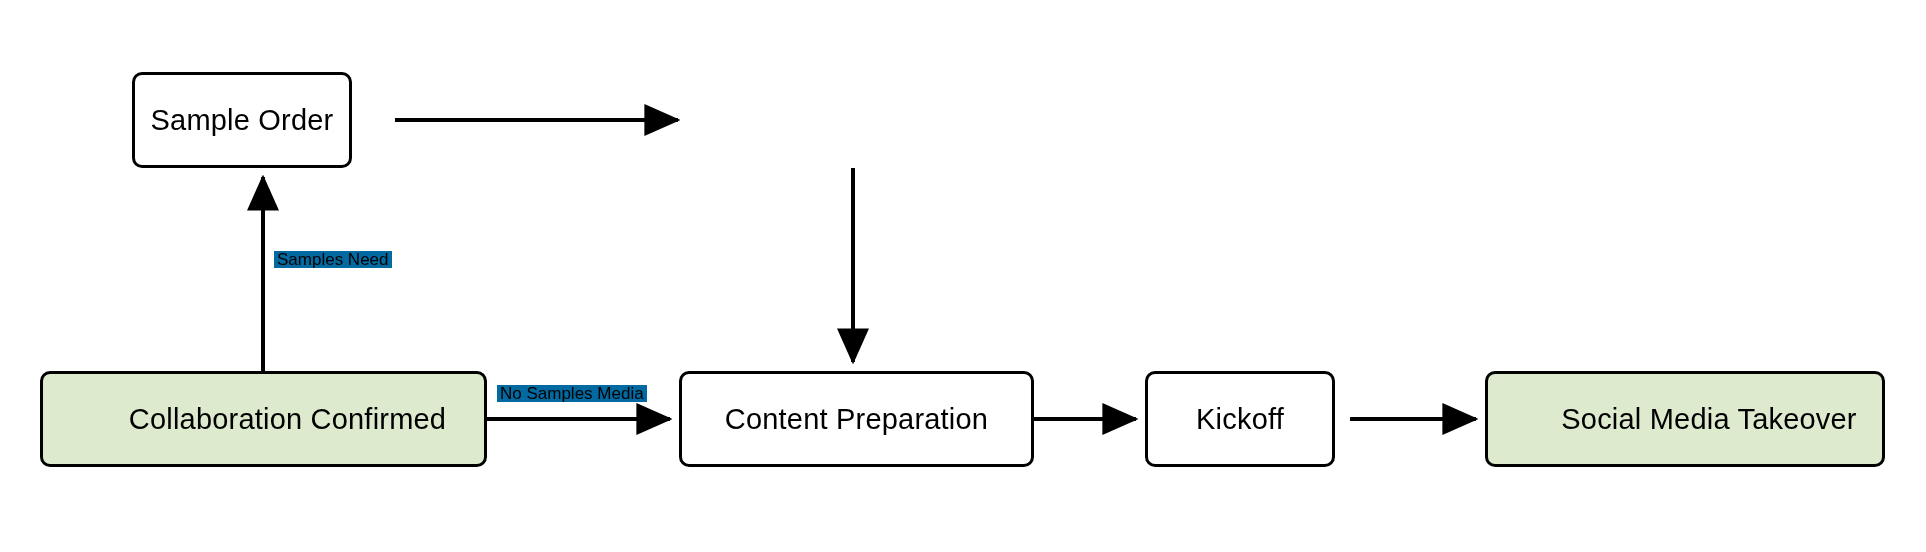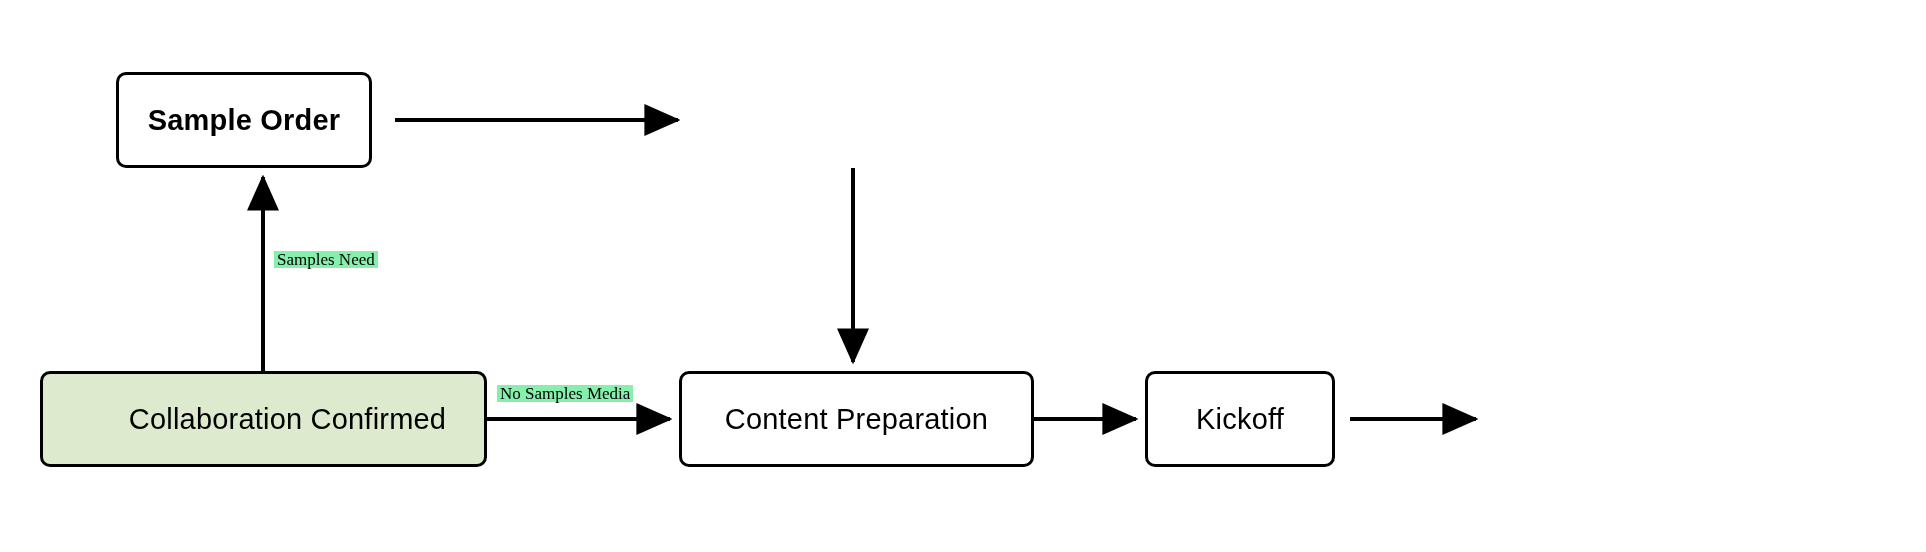--- a/index.html
+++ b/index.html
@@ -45,25 +45,25 @@
   .node-label {
     font-family: "Liberation Sans", sans-serif;
     font-size: 29px;
     color: #000000;
     line-height: 1;
     white-space: nowrap;
     letter-spacing: 0.2px;
   }
   .edge-label {
     position: absolute;
-    font-family: Liberation Serif, serif;
+    font-family: Liberation Sans, sans-serif;
     font-size: 17px;
     color: #000000;
     white-space: nowrap;
-    background: #86efac;
+    background: #0369a1;
     padding: 0 3px;
     line-height: 1;
     z-index: 3;
   }
 </style>
 </head>
 <body>
 
 <div id="diagram-canvas">
 
@@ -80,35 +80,38 @@
 
     <line x1="263" y1="371" x2="263" y2="177" stroke="#000000" stroke-width="4" marker-end="url(#arrowhead)"></line>
 
     <line x1="487" y1="419" x2="670" y2="419" stroke="#000000" stroke-width="4" marker-end="url(#arrowhead)"></line>
 
     <line x1="1034" y1="419" x2="1136" y2="419" stroke="#000000" stroke-width="4" marker-end="url(#arrowhead)"></line>
 
     <line x1="1350" y1="419" x2="1476" y2="419" stroke="#000000" stroke-width="4" marker-end="url(#arrowhead)"></line>
   </svg>
 
-  <div class="node" style="left:116px; top:72px; width:256px; height:96px;font-weight:bold;">
+  <div class="node" style="left:132px; top:72px; width:220px; height:96px;">
     <span class="node-label">Sample Order</span>
   </div>
 
 
   <div class="node filled" style="left:40px; top:371px; width:447px; height:96px;">
     <span class="node-label">Collaboration Confirmed</span>
   </div>
 
   <div class="node" style="left:679px; top:371px; width:355px; height:96px;text-align:center;">
     <span class="node-label">Content Preparation</span>
   </div>
 
   <div class="node" style="left:1145px; top:371px; width:190px; height:96px;">
     <span class="node-label">Kickoff</span>
   </div>
 
+  <div class="node filled" style="left:1485px; top:371px; width:400px; height:96px;">
+    <span class="node-label">Social Media Takeover</span>
+  </div>
 
   <div class="edge-label" style="left:274px; top:251px;">Samples Need</div>
 
   <div class="edge-label" style="left:497px; top:385px;">No Samples Media</div>
 
 </div>
 
 </body></html>

